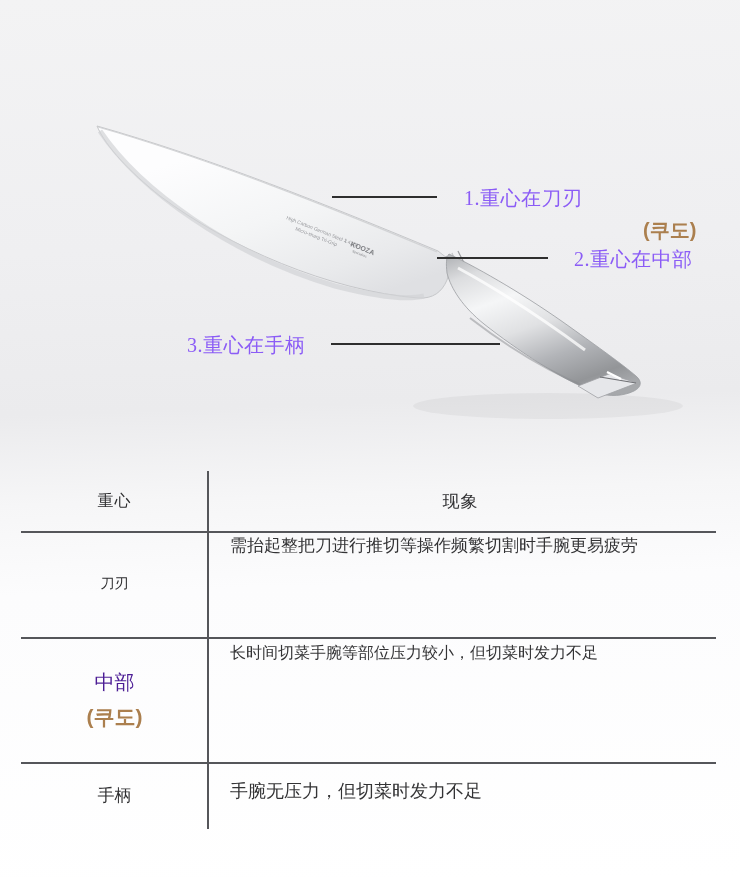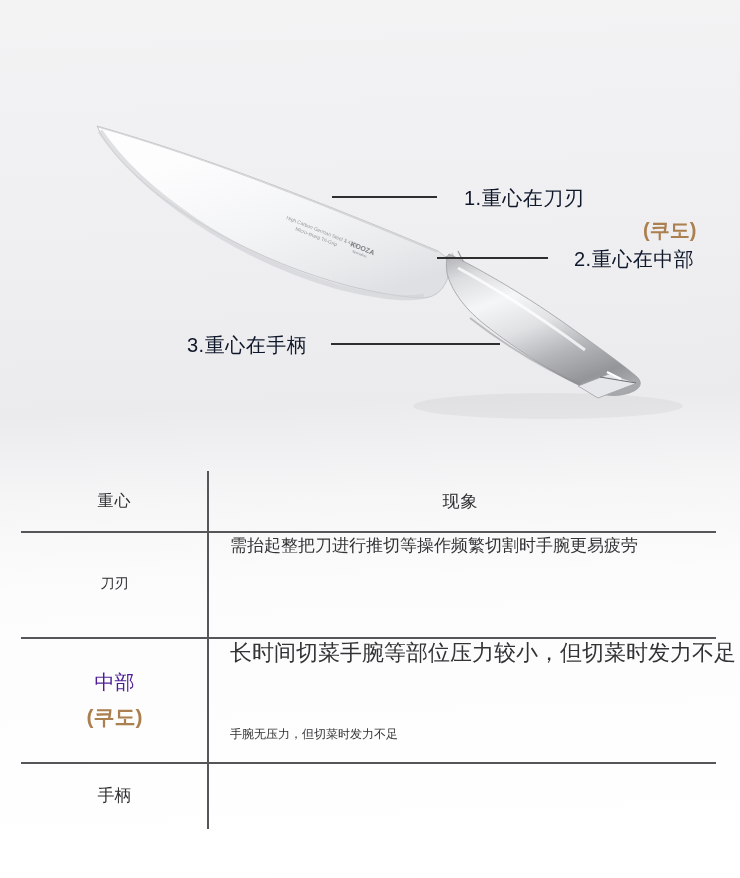--- a/index.html
+++ b/index.html
@@ -9,43 +9,43 @@
     background:linear-gradient(178deg,#f3f3f4 0%,#efeff1 28%,#ebebed 46%,#f6f6f7 56%,#fcfcfd 66%,#ffffff 100%);
   }
   .stage{position:absolute;inset:0;}
   
   .photo{position:absolute;left:0;top:0;width:740px;height:460px;}
   .photo svg{position:absolute;left:0;top:0;}
   .pointer{position:absolute;height:2px;background:#2e2e2e;}
   .pl1{left:332px;top:196px;width:105px;}
   .pl2{left:437px;top:257px;width:111px;}
   .pl3{left:331px;top:343px;width:169px;}
-  .ann{position:absolute;font-size:20px;color:#0f172a;letter-spacing:0.5px;white-space:nowrap;}
+  .ann{position:absolute;font-size:20px;color:#8b5cf6;letter-spacing:0.5px;white-space:nowrap;font-family:Liberation Serif, serif;}
   .a1{left:464px;top:185px;}
   .a2{left:574px;top:246px;}
   .a3{left:187px;top:332px;}
   .kudo-tag{position:absolute;left:643px;top:217px;font-size:20px;font-weight:bold;color:#ab7f4e;white-space:nowrap;}
   
   .tbl{position:absolute;left:0;top:0;width:740px;height:878px;pointer-events:none;}
   .hline{position:absolute;left:21px;width:695px;height:2px;background:#55565a;}
   .hl1{top:531px;} .hl2{top:637px;} .hl3{top:762px;}
   .vline{position:absolute;left:207px;top:471px;width:2px;height:358px;background:#55565a;}
   .cell{position:absolute;display:flex;align-items:center;color:#2d2d2f;}
   .c-center{justify-content:center;text-align:center;}
   .head-l{left:22px;top:471px;width:185px;height:60px;font-size:16px;letter-spacing:1px;}
   .head-r{left:209px;top:471px;width:503px;height:60px;font-size:17px;letter-spacing:1px;}
   .lab1{left:22px;top:531px;width:185px;height:106px;font-size:14px;}
   .lab2{left:22px;top:637px;width:185px;height:125px;flex-direction:column;justify-content:center;gap:7px;}
   .lab2 .big{font-size:20px;color:#4c1d95;}
   .lab2 .sub{font-size:21px;font-weight:bold;color:#ab7f4e;}
   .lab3{left:22px;top:762px;width:185px;height:66px;font-size:17px;}
   .txt{position:absolute;left:230px;display:flex;flex-direction:row;justify-content:center;color:#333335;}
   .t1{top:531px;height:106px;font-size:17px;line-height:30px;}
-  .t2{top:637px;height:125px;font-size:22px;line-height:31px;}
-  .t3{top:722px;height:66px;font-size:12px;line-height:24px;}
+  .t2{top:637px;height:125px;font-size:16px;line-height:31px;}
+  .t3{top:758px;height:66px;font-size:18px;line-height:24px;align-items:center;}
 </style>
 </head>
 <body>
 
 <div class="stage">
 
   <section class="photo">
 
     <svg width="740" height="460" viewBox="0 0 740 460">
       <defs>

